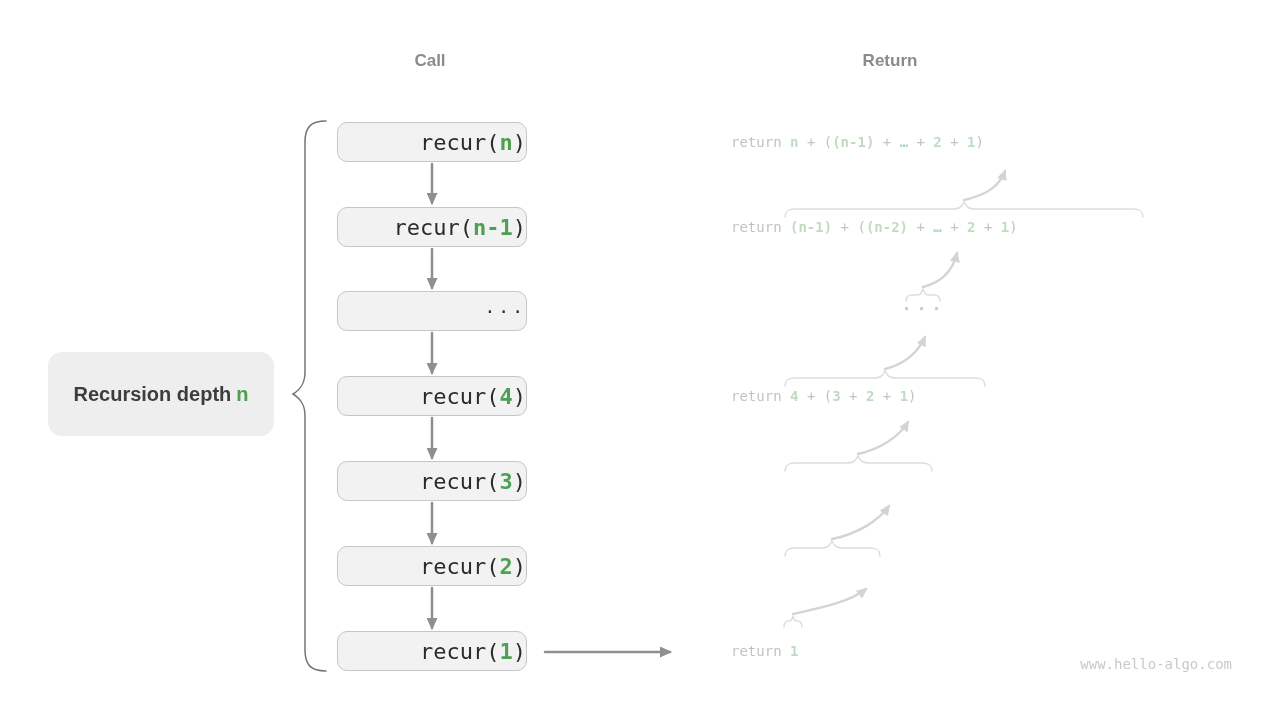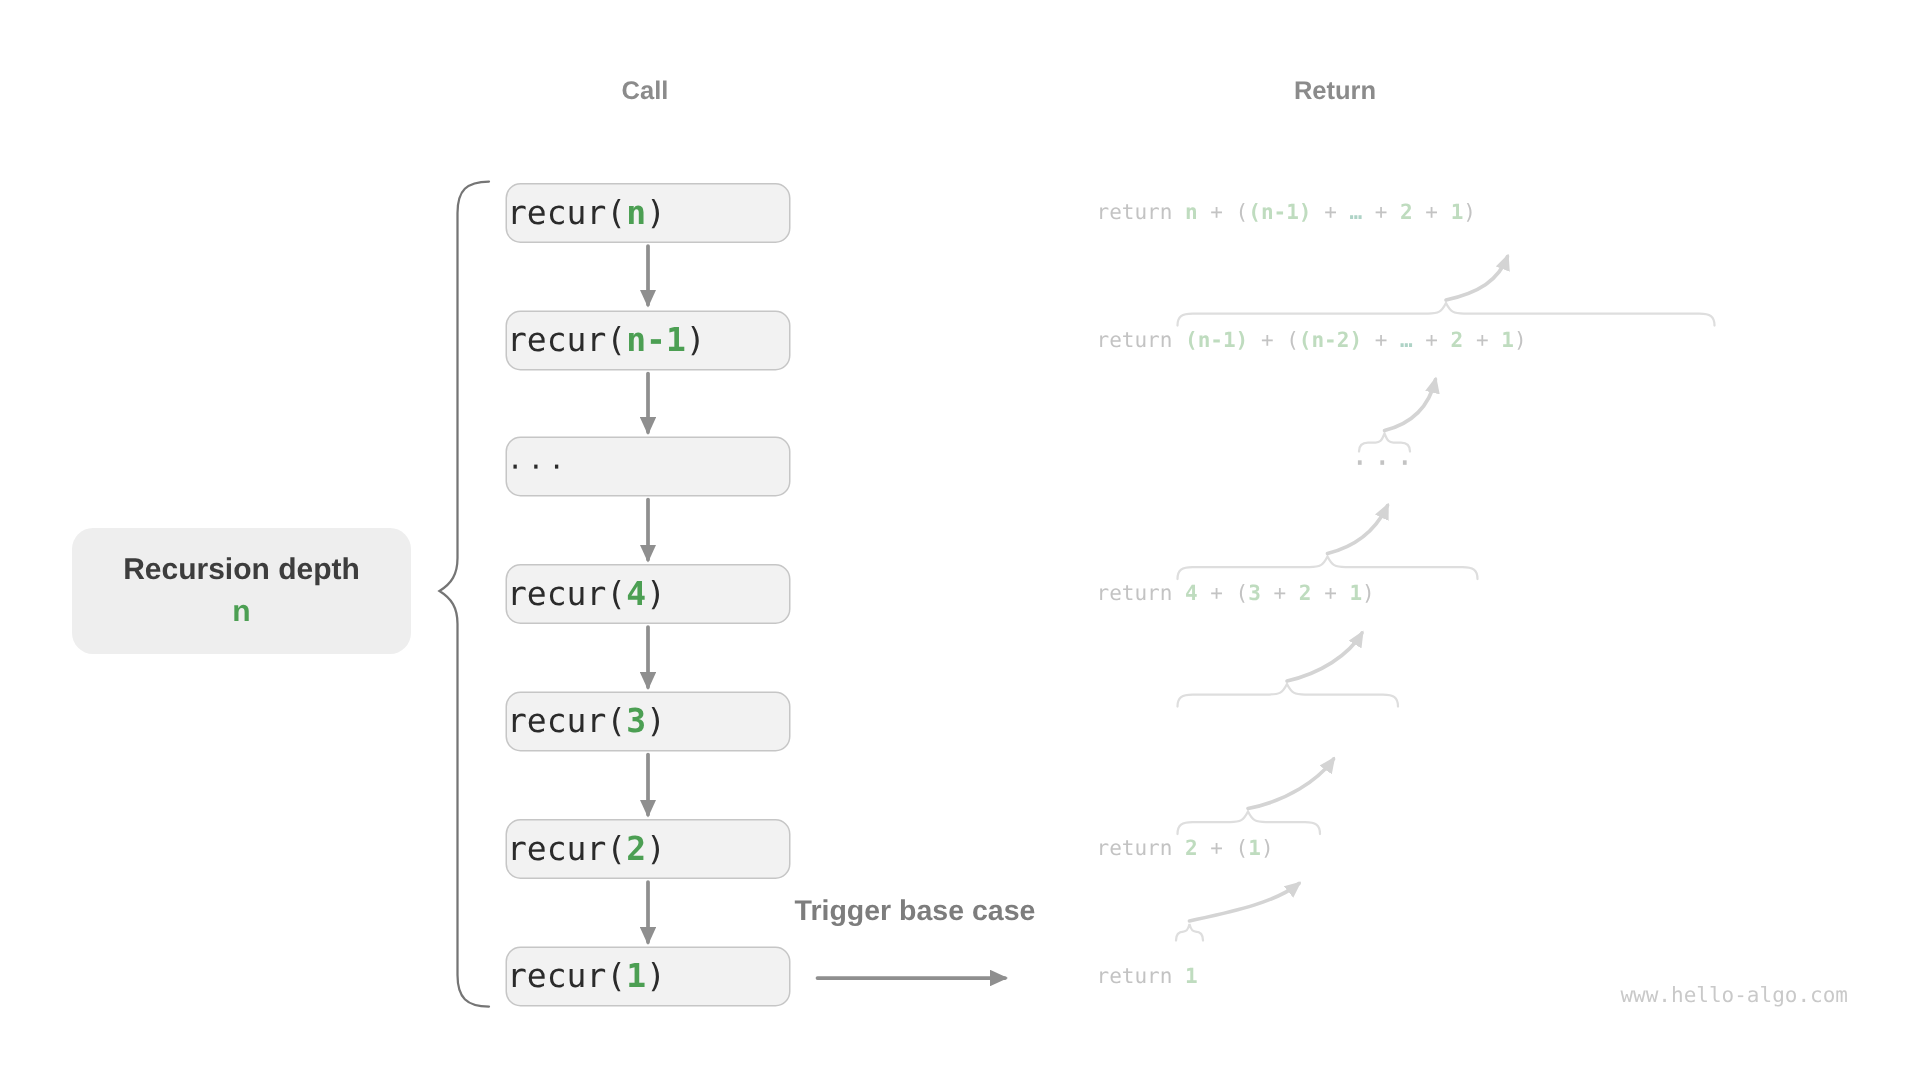--- a/index.html
+++ b/index.html
@@ -14,41 +14,41 @@
     text-align:center;
   }
   .call-header{left:380px;width:100px;}
   .return-header{left:838px;width:104px;}
 
   .call-box{
     position:absolute;left:337px;width:190px;height:40px;box-sizing:border-box;
     background:var(--box-fill,#f2f2f2);
     border:1.5px solid var(--box-border,#c6c6c6);
     border-radius:10px;
-    display:flex;align-items:center;justify-content:flex-start;
+    display:flex;align-items:center;justify-content:flex-end;
     font-family:"DejaVu Sans Mono",monospace;font-size:22px;white-space:pre;
   }
   .call-box.dots-box{font-size:18px;letter-spacing:3px;}
 
   .return-row{
     position:absolute;left:731px;height:32px;line-height:32px;
     font-family:"DejaVu Sans Mono",monospace;font-size:14px;white-space:pre;
   }
   .return-row.dots-row{left:898px;width:50px;text-align:center;font-size:20px;letter-spacing:3px;}
 
   .seg-dark{color:var(--code-dark,#2b2b2b);}
   .seg-green{color:var(--green,#4c9f53);font-weight:bold;}
   .seg-gray{color:var(--muted-text,#c3c3c3);}
   .seg-pale{color:var(--pale-green,#bfdcbf);font-weight:bold;}
   .seg-teal{color:var(--teal-green,#aed3c6);font-weight:bold;}
 
   .depth-label{
     position:absolute;left:48px;top:352px;width:226px;height:84px;box-sizing:border-box;
     background:var(--label-fill,#eeeeee);border-radius:14px;
-    display:flex;flex-direction:column;align-items:center;justify-content:center;gap:5px;
+    display:flex;flex-direction:row;align-items:center;justify-content:center;gap:5px;
   }
   .depth-title{font-size:20px;font-weight:bold;color:var(--label-text,#3d3d3d);}
   .depth-value{font-size:20px;font-weight:bold;color:var(--green,#4c9f53);}
 
   .trigger-label{
     position:absolute;left:505px;top:597px;width:210px;text-align:center;
     font-size:19px;font-weight:bold;color:var(--trigger-text,#7d7d7d);
   }
   .watermark{
     position:absolute;right:48px;top:656px;
@@ -113,25 +113,23 @@
   <div class="call-box dots-box" style="top:291px"><span class="seg-dark">···</span></div>
   <div class="call-box" style="top:376px"><span class="seg-dark">recur(</span><span class="seg-green">4</span><span class="seg-dark">)</span></div>
   <div class="call-box" style="top:461px"><span class="seg-dark">recur(</span><span class="seg-green">3</span><span class="seg-dark">)</span></div>
   <div class="call-box" style="top:546px"><span class="seg-dark">recur(</span><span class="seg-green">2</span><span class="seg-dark">)</span></div>
   <div class="call-box" style="top:631px"><span class="seg-dark">recur(</span><span class="seg-green">1</span><span class="seg-dark">)</span></div>
 
   <div class="return-row" style="top:126px"><span class="seg-gray">return </span><span class="seg-pale">n</span><span class="seg-gray"> + (</span><span class="seg-pale">(n-1)</span><span class="seg-gray"> + </span><span class="seg-teal">…</span><span class="seg-gray"> + </span><span class="seg-pale">2</span><span class="seg-gray"> + </span><span class="seg-pale">1</span><span class="seg-gray">)</span></div>
   <div class="return-row" style="top:211px"><span class="seg-gray">return </span><span class="seg-pale">(n-1)</span><span class="seg-gray"> + (</span><span class="seg-pale">(n-2)</span><span class="seg-gray"> + </span><span class="seg-teal">…</span><span class="seg-gray"> + </span><span class="seg-pale">2</span><span class="seg-gray"> + </span><span class="seg-pale">1</span><span class="seg-gray">)</span></div>
   <div class="return-row dots-row" style="top:292px"><span class="seg-gray">···</span></div>
   <div class="return-row" style="top:380px"><span class="seg-gray">return </span><span class="seg-pale">4</span><span class="seg-gray"> + (</span><span class="seg-pale">3</span><span class="seg-gray"> + </span><span class="seg-pale">2</span><span class="seg-gray"> + </span><span class="seg-pale">1</span><span class="seg-gray">)</span></div>
-  <div class="return-row" style="top:550px"><span class="seg-gray">return </span><span class="seg-pale">2</span><span class="seg-gray"> + (</span><span class="seg-pale">1</span><span class="seg-gray">)</span></div>
   <div class="return-row" style="top:635px"><span class="seg-gray">return </span><span class="seg-pale">1</span></div>
 
   <div class="depth-label">
     <div class="depth-title">Recursion depth</div>
     <div class="depth-value">n</div>
   </div>
 
-  <div class="trigger-label">Trigger base case</div>
 
   <div class="watermark">www.hello-algo.com</div>
 
 </div>
 
 </body></html>

